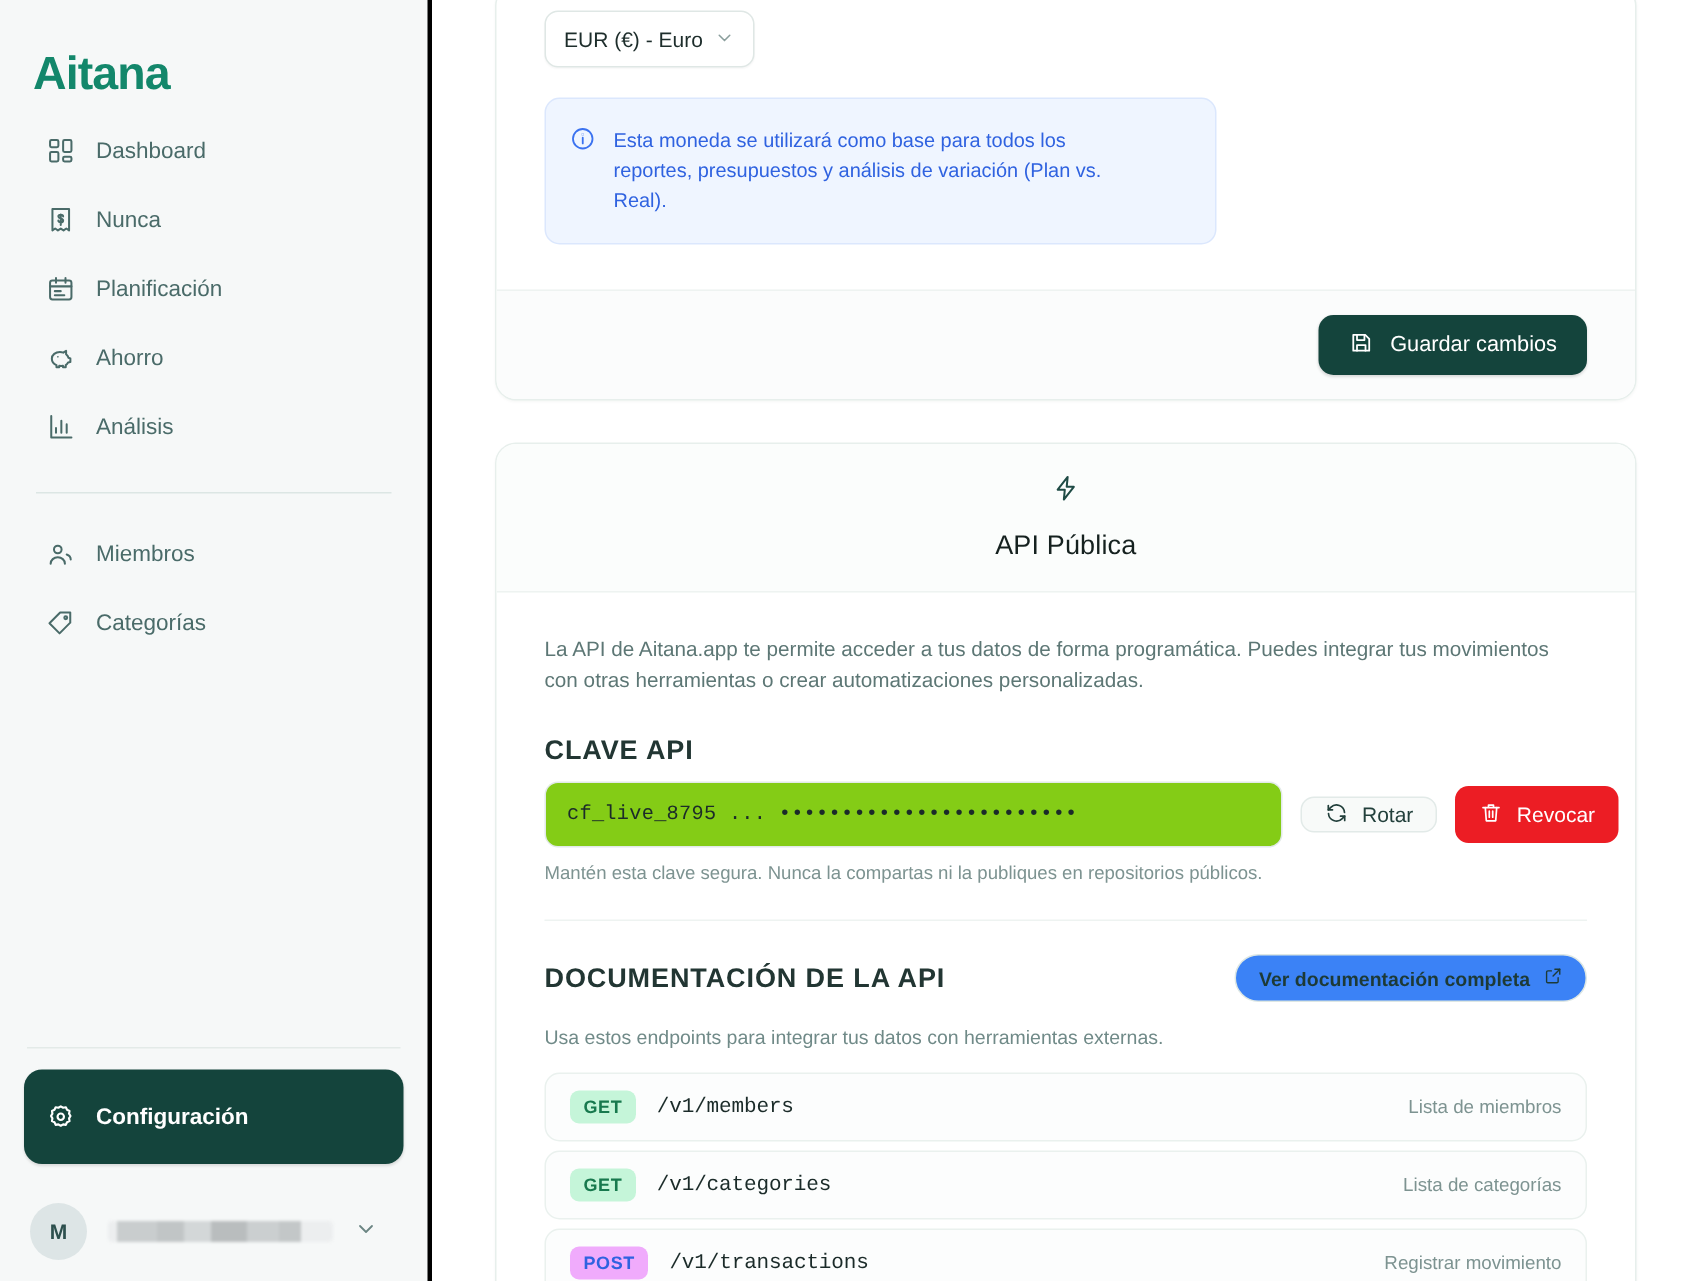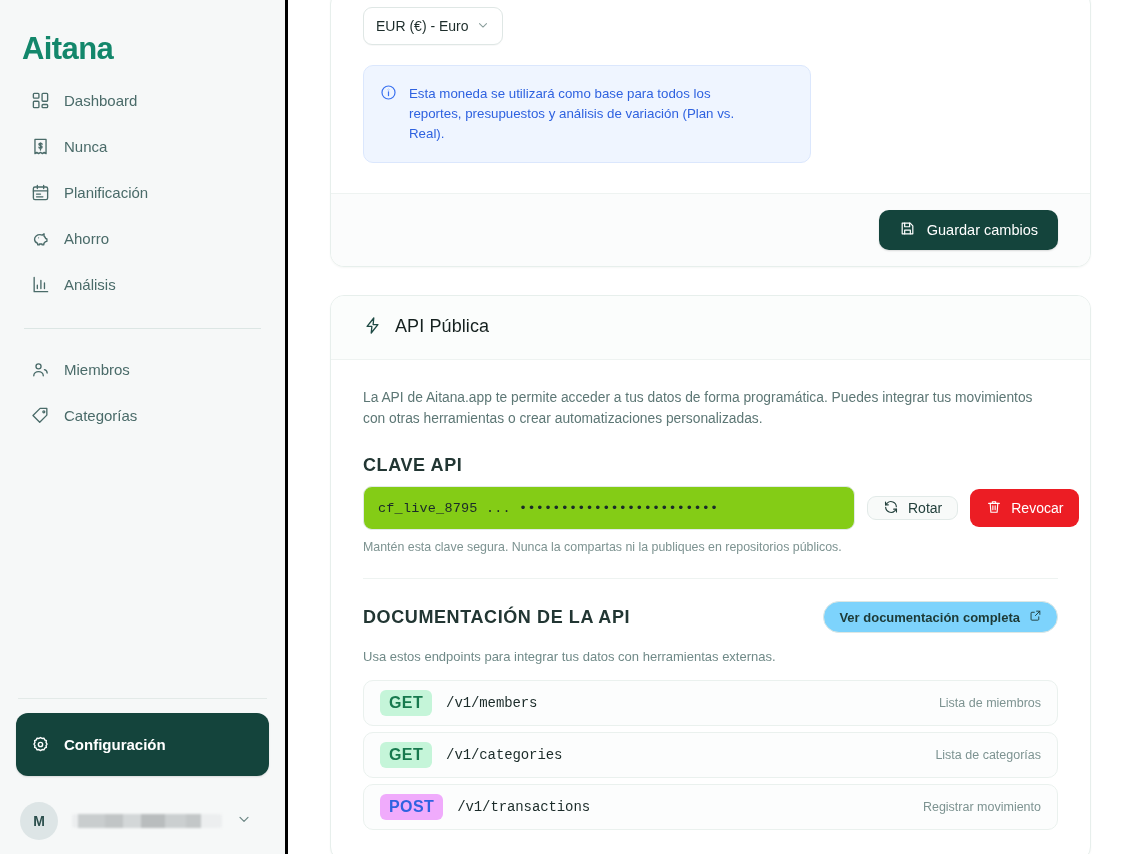--- a/index.html
+++ b/index.html
@@ -185,21 +185,23 @@
   .btn-primary svg { width: 17px; height: 17px; stroke: #ffffff; fill: none; stroke-width: 1.7; stroke-linecap: round; stroke-linejoin: round; }
 
   
   .card-api { margin-top: 28px; }
 
   .card-head {
     background: #fbfdfc;
     border-bottom: 1px solid #eef3f1;
     padding: 20px 32px;
     display: flex;
+    align-items: center;
     gap: 13px;
+    flex-direction: column;
   }
   .card-head svg { width: 19px; height: 19px; stroke: #1f4b45; fill: none; stroke-width: 1.7; stroke-linecap: round; stroke-linejoin: round; }
   .card-head h2 {
     font-size: 18px;
     font-weight: normal;
     color: #15211f;
     letter-spacing: .1px;
   }
 
   .card-body { padding: 28px 32px 30px 32px; }
@@ -279,21 +281,21 @@
 
   .hr { height: 1px; background: #eef3f1; margin: 24px 0 22px 0; }
 
   .doc-head { display: flex; align-items: center; justify-content: space-between; }
   .doc-head .label-caps { margin-top: 0; }
 
   .btn-outline {
     height: 32px;
     border: 1px solid #dde7e4;
     border-radius: 16px;
-    background: #7dd3fc;
+    background: #3b82f6;
     color: #1d3a36;
     font-size: 13px;
     font-weight: bold;
     font-family: "Liberation Sans", sans-serif;
     display: flex;
     align-items: center;
     gap: 9px;
     padding: 0 15px;
     cursor: pointer;
   }
@@ -309,21 +311,21 @@
     border-radius: 10px;
     background: #fcfdfd;
     display: flex;
     align-items: center;
     padding: 0 16px;
     gap: 14px;
     cursor: pointer;
   }
   .badge {
     font-family: "Liberation Sans", sans-serif;
-    font-size: 16px;
+    font-size: 12px;
     font-weight: bold;
     letter-spacing: .4px;
     border-radius: 6px;
     padding: 4px 9px;
     min-width: 42px;
     text-align: center;
   }
   .badge.get  { background: #c5f5d9; color: #18794e; }
   .badge.post { background: #f0abfc; color: #2f62e0; }
 

